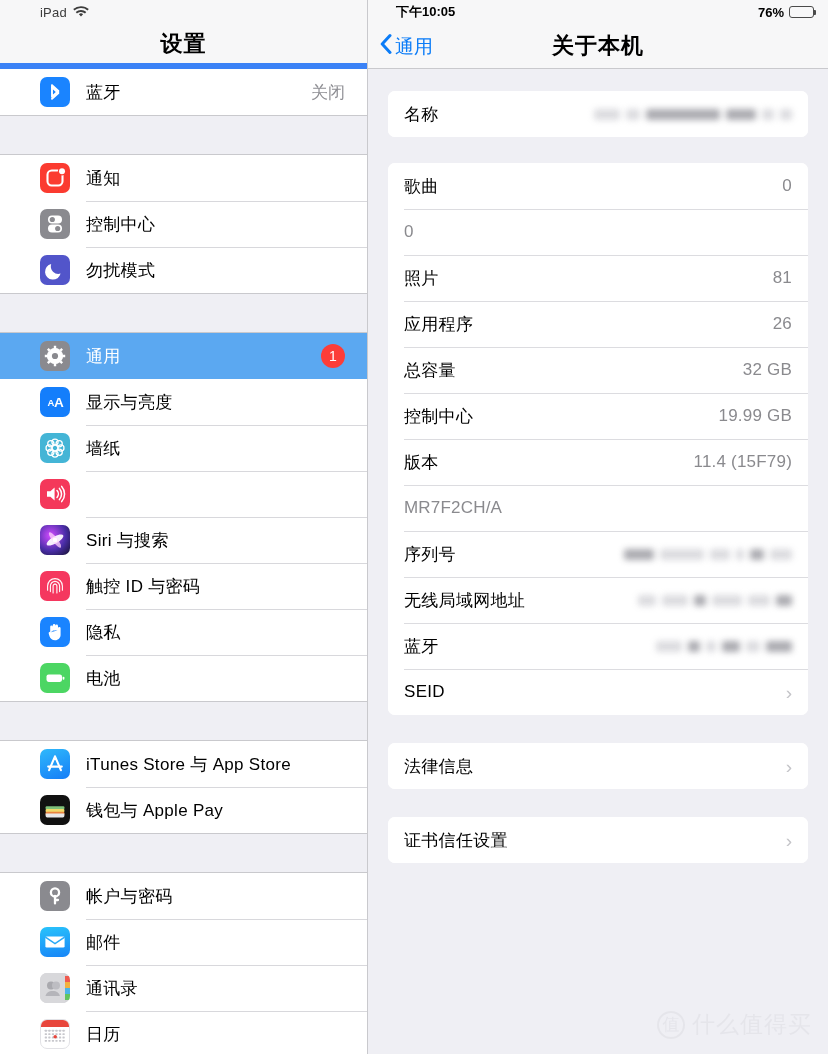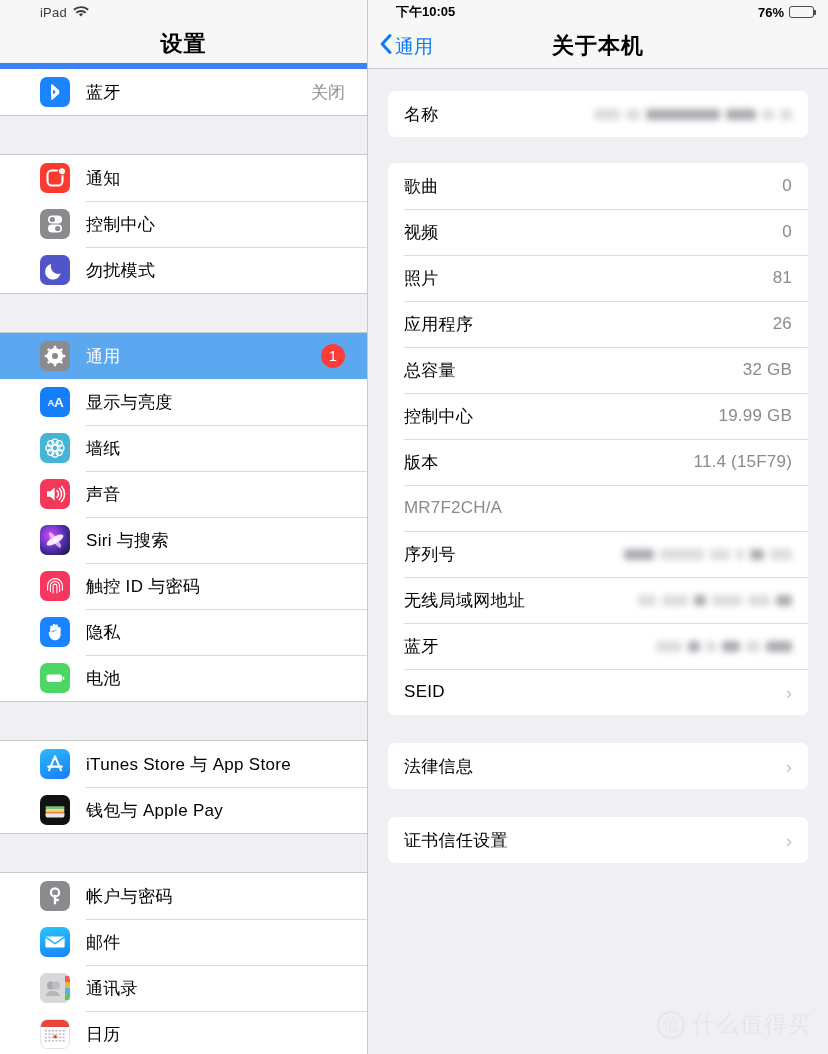--- a/index.html
+++ b/index.html
@@ -290,21 +290,20 @@
           <div class="sb-ico ic-sound">
             <svg width="30" height="30" viewBox="0 0 30 30" class="ic-svg">
               <path d="M7 12.2h3.4L14.6 8.4v13.2l-4.2-3.8H7z" fill="#fff"></path>
               <g fill="none" stroke="#fff" stroke-width="1.5" stroke-linecap="round">
                 <path d="M17 11.6a5 5 0 0 1 0 6.8"></path>
                 <path d="M19.4 9.4a8.4 8.4 0 0 1 0 11.2"></path>
                 <path d="M21.7 7.4a11.5 11.5 0 0 1 0 15.2"></path>
               </g>
             </svg>
           </div>
-          <span class="sb-label">声音</span>
         </div>
         <div class="sb-row">
           <div class="sb-ico ic-siri">
             <svg width="30" height="30" viewBox="0 0 30 30" class="ic-svg">
               <ellipse cx="15" cy="15" rx="9.5" ry="3.4" transform="rotate(-30 15 15)" fill="#ffffff" opacity=".92"></ellipse>
               <ellipse cx="15" cy="15" rx="9.5" ry="2.6" transform="rotate(52 15 15)" fill="#ffd4fb" opacity=".75"></ellipse>
               <circle cx="15" cy="15" r="2.3" fill="#fff"></circle>
             </svg>
           </div>
           <span class="sb-label">Siri 与搜索</span>
@@ -474,21 +473,20 @@
             </span>
           </div>
         </div>
         <div class="dt-spacer-sm"></div>
         <div class="card">
           <div class="dt-row">
             <span class="dt-key">歌曲</span>
             <span class="dt-val">0</span>
           </div>
           <div class="dt-row">
-            <span class="dt-key">视频</span>
             <span class="dt-val">0</span>
           </div>
           <div class="dt-row">
             <span class="dt-key">照片</span>
             <span class="dt-val">81</span>
           </div>
           <div class="dt-row">
             <span class="dt-key">应用程序</span>
             <span class="dt-val">26</span>
           </div>

